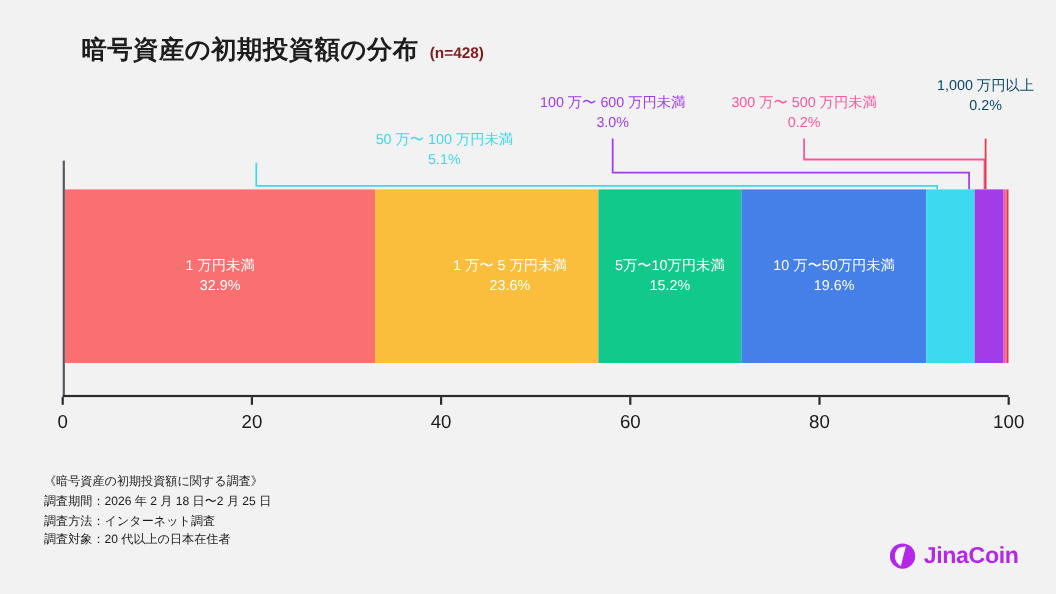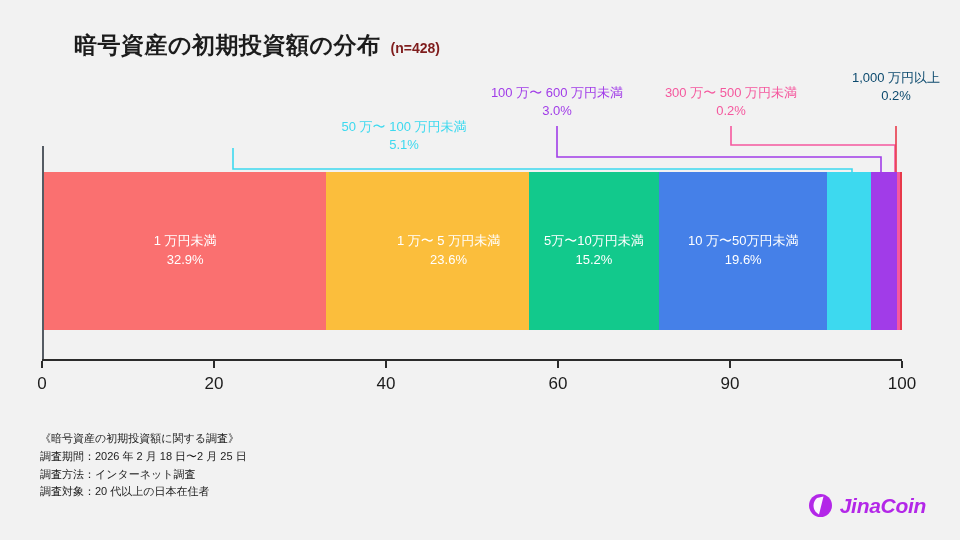--- a/index.html
+++ b/index.html
@@ -33,21 +33,21 @@
   #sample-size {
     font-size: 14px;
     font-weight: bold;
     color: #7f1d1d;
     margin-left: 10px;
   }
 
   
   #plot-area {
     position: absolute;
-    left: 42px;
+    left: 57px;
     top: 146px;
     width: 860px;
     height: 215px;
   }
   #y-axis-spine {
     position: absolute;
     left: 0;
     top: 0;
     width: 2px;
     height: 215px;
@@ -147,21 +147,20 @@
     align-items: center;
   }
   #logo-mark {
     width: 25px;
     height: 25px;
     margin-right: 7px;
   }
   #logo-text {
     font-size: 21px;
     font-weight: bold;
-    font-style: italic;
     color: #b327e8;
     letter-spacing: -0.3px;
   }
 </style>
 </head>
 <body>
 
 <div id="title-block">
   <span id="chart-title">暗号資産の初期投資額の分布</span>
   <span id="sample-size">(n=428)</span>
@@ -228,21 +227,21 @@
   <div class="tick-mark" id="tick-mark-1" style="left: 171px;"></div>
   <div class="tick-mark" id="tick-mark-2" style="left: 343px;"></div>
   <div class="tick-mark" id="tick-mark-3" style="left: 515px;"></div>
   <div class="tick-mark" id="tick-mark-4" style="left: 687px;"></div>
   <div class="tick-mark" id="tick-mark-5" style="left: 859px;"></div>
 
   <div class="tick-label" id="tick-label-0" style="left: 0px;">0</div>
   <div class="tick-label" id="tick-label-1" style="left: 172px;">20</div>
   <div class="tick-label" id="tick-label-2" style="left: 344px;">40</div>
   <div class="tick-label" id="tick-label-3" style="left: 516px;">60</div>
-  <div class="tick-label" id="tick-label-4" style="left: 688px;">90</div>
+  <div class="tick-label" id="tick-label-4" style="left: 688px;">80</div>
   <div class="tick-label" id="tick-label-5" style="left: 860px;">100</div>
 </div>
 
 <div id="footnote">
   <div>《暗号資産の初期投資額に関する調査》</div>
   <div>調査期間：2026 年 2 月 18 日〜2 月 25 日</div>
   <div>調査方法：インターネット調査</div>
   <div>調査対象：20 代以上の日本在住者</div>
 </div>
 

